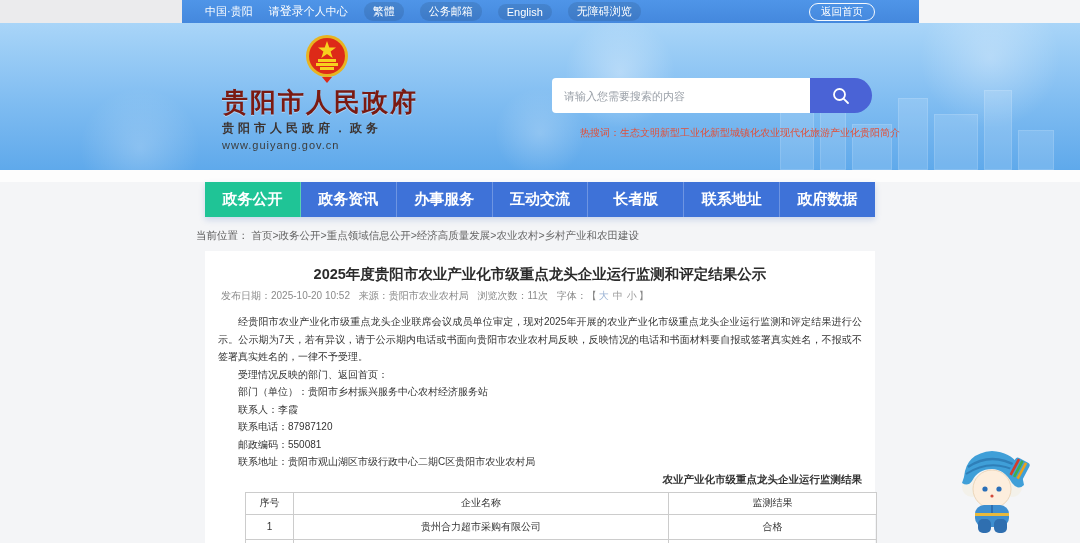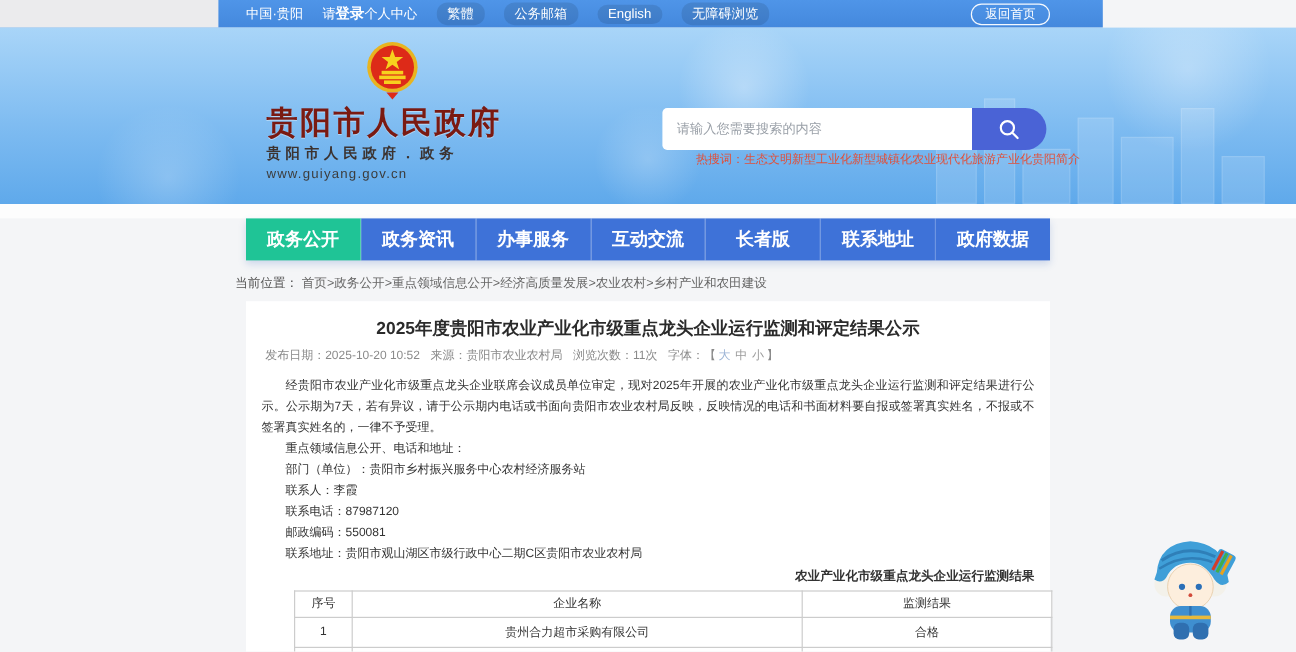--- a/index.html
+++ b/index.html
@@ -10,21 +10,21 @@
     background:#f4f5f7;
   }
   
   .topbar { position:absolute; top:0; left:0; width:919px; height:23px;
     background:linear-gradient(180deg,#4f95e8,#4488dd); }
   .topbar-left-strip { position:absolute; left:0; top:0; width:182px; height:23px; background:#ebebed; }
   .topbar-inner { position:absolute; left:205px; top:0; width:670px; height:23px;
     display:flex; align-items:center; gap:16px; color:#fff; font-size:11px; white-space:nowrap; }
   .topbar-inner a { color:#fff; text-decoration:none; cursor:pointer; }
   .tb-pill { background:rgba(0,0,0,.10); border-radius:9px; padding:2px 9px; }
-  .tb-bold { font-weight:bold; font-size:12px; }
+  .tb-bold { font-weight:normal; font-size:12px; }
   .home-pill { margin-left:auto; border:1px solid rgba(255,255,255,.95); border-radius:9px;
     padding:1px 11px; font-size:10.5px; cursor:pointer; }
   
   .banner { position:absolute; top:23px; left:0; width:1080px; height:147px; overflow:hidden;
     background:
       radial-gradient(circle at 620px 50px, rgba(255,255,255,.35), transparent 55px),
       radial-gradient(circle at 540px 110px, rgba(255,255,255,.22), transparent 45px),
       radial-gradient(circle at 990px 35px, rgba(255,255,255,.30), transparent 70px),
       radial-gradient(circle at 140px 125px, rgba(255,255,255,.22), transparent 60px),
       linear-gradient(180deg,#a9d5f8 0%,#7fbcf1 55%,#5fa9eb 100%);
@@ -32,21 +32,21 @@
   .city { position:absolute; right:0; bottom:0; width:300px; height:100px; display:flex; align-items:flex-end; gap:6px; opacity:.55; }
   .city div { background:rgba(255,255,255,.25); border:1px solid rgba(255,255,255,.25); }
   .b1{width:34px;height:58px;} .b2{width:26px;height:88px;} .b3{width:40px;height:46px;}
   .b4{width:30px;height:72px;} .b5{width:44px;height:56px;} .b6{width:28px;height:80px;} .b7{width:36px;height:40px;}
   .logo { position:absolute; left:222px; top:8px; width:210px; cursor:pointer; }
   .emblem { width:54px; height:54px; display:block; margin:0 auto 2px; }
   .site-title { font-size:26px; font-weight:bold; color:#7a1a12; letter-spacing:2px; line-height:30px;
     text-shadow:0 1px 0 rgba(255,255,255,.4); }
   .site-subtitle { margin-top:3px; font-size:12px; font-weight:bold; color:#3c3330; letter-spacing:4px; }
   .site-url { margin-top:2px; font-size:11px; color:#3c3c3c; letter-spacing:1px; }
-  .search-area { position:absolute; left:552px; top:67px; display:flex; }
+  .search-area { position:absolute; left:552px; top:55px; display:flex; }
   .search-input { width:258px; height:35px; border:none; outline:none; border-radius:4px 0 0 4px;
     padding:0 12px; font-size:11px; color:#333; font-family:inherit; }
   .search-input::placeholder { color:#9aa0a8; }
   .search-btn { width:62px; height:35px; border:none; background:#4a63d6; border-radius:0 18px 18px 0;
     display:flex; align-items:center; justify-content:center; cursor:pointer; }
   .hot-row { position:absolute; left:580px; top:103px; display:flex; gap:0;
     font-size:10px; color:#e0503a; white-space:nowrap;align-items:center; }
   .hot-row a { color:#e0503a; text-decoration:none; cursor:pointer; }
   
   .nav-gap { position:absolute; top:170px; left:0; width:1080px; height:12px; background:#fdfdfd; }
@@ -165,21 +165,21 @@
 
   <div class="article-meta">
     <span>发布日期：2025-10-20 10:52</span>
     <span>来源：贵阳市农业农村局</span>
     <span>浏览次数：11次</span>
     <span style="margin-right:0;">字体：【</span><span class="fs-large" style="margin:0 2px;">大</span><span class="fs-mid" style="margin:0 2px;">中</span><span class="fs-small" style="margin:0 2px;">小</span><span style="margin-left:0;">】</span>
   </div>
 
   <div class="article-body">
     <p>经贵阳市农业产业化市级重点龙头企业联席会议成员单位审定，现对2025年开展的农业产业化市级重点龙头企业运行监测和评定结果进行公示。公示期为7天，若有异议，请于公示期内电话或书面向贵阳市农业农村局反映，反映情况的电话和书面材料要自报或签署真实姓名，不报或不签署真实姓名的，一律不予受理。</p>
-    <p>重点领域信息公开、电话和地址：</p>
+    <p>受理情况反映的部门、返回首页：</p>
     <p>部门（单位）：贵阳市乡村振兴服务中心农村经济服务站</p>
     <p>联系人：李霞</p>
     <p>联系电话：87987120</p>
     <p>邮政编码：550081</p>
     <p>联系地址：贵阳市观山湖区市级行政中心二期C区贵阳市农业农村局</p>
   </div>
 
   <div class="table-caption">农业产业化市级重点龙头企业运行监测结果</div>
 
   <table>

